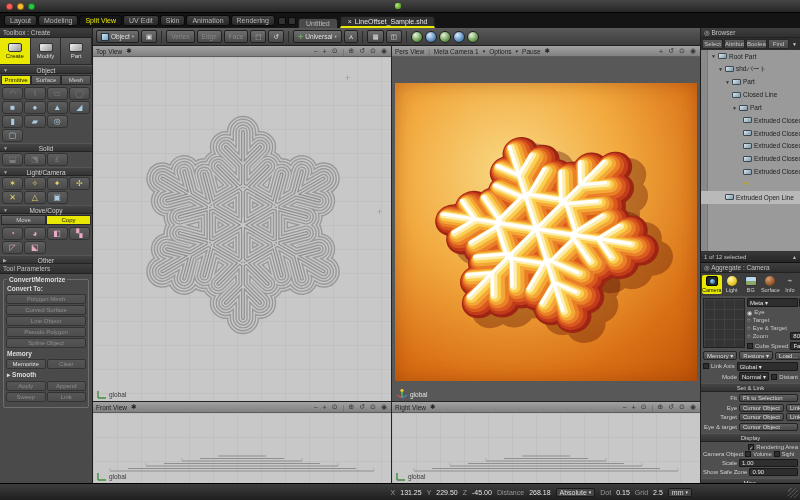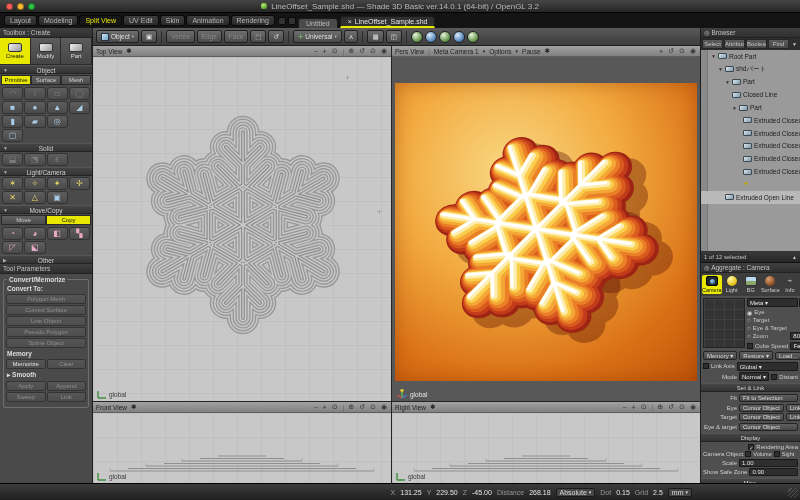--- a/index.html
+++ b/index.html
@@ -97,21 +97,20 @@
 </head>
 <body>
 
 <div class="titlebar">
   <div class="lights">
     <span class="light" style="background:#ff5f57"></span>
     <span class="light" style="background:#febc2e"></span>
     <span class="light" style="background:#28c840"></span>
   </div>
   <span class="doc-ico"></span>
-  <span>LineOffset_Sample.shd — Shade 3D Basic ver.14.0.1 (64-bit) / OpenGL 3.2</span>
 </div>
 
 <div class="menubar">
   <span class="ws-tab">Layout</span>
   <span class="ws-tab">Modeling</span>
   <span class="ws-tab active">Split View</span>
   <span class="ws-tab">UV Edit</span>
   <span class="ws-tab">Skin</span>
   <span class="ws-tab">Animation</span>
   <span class="ws-tab">Rendering</span>

